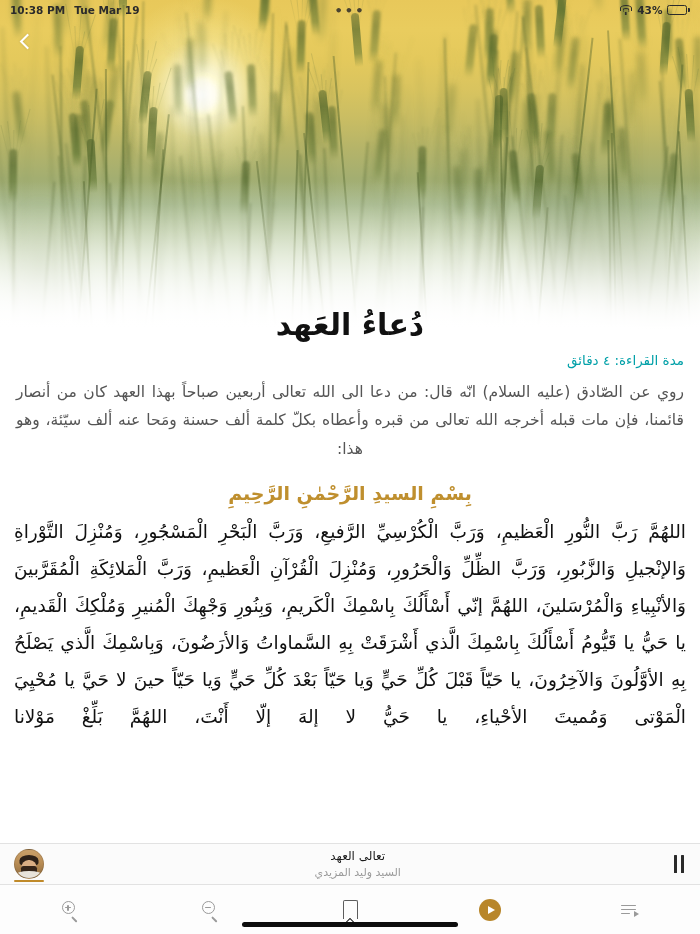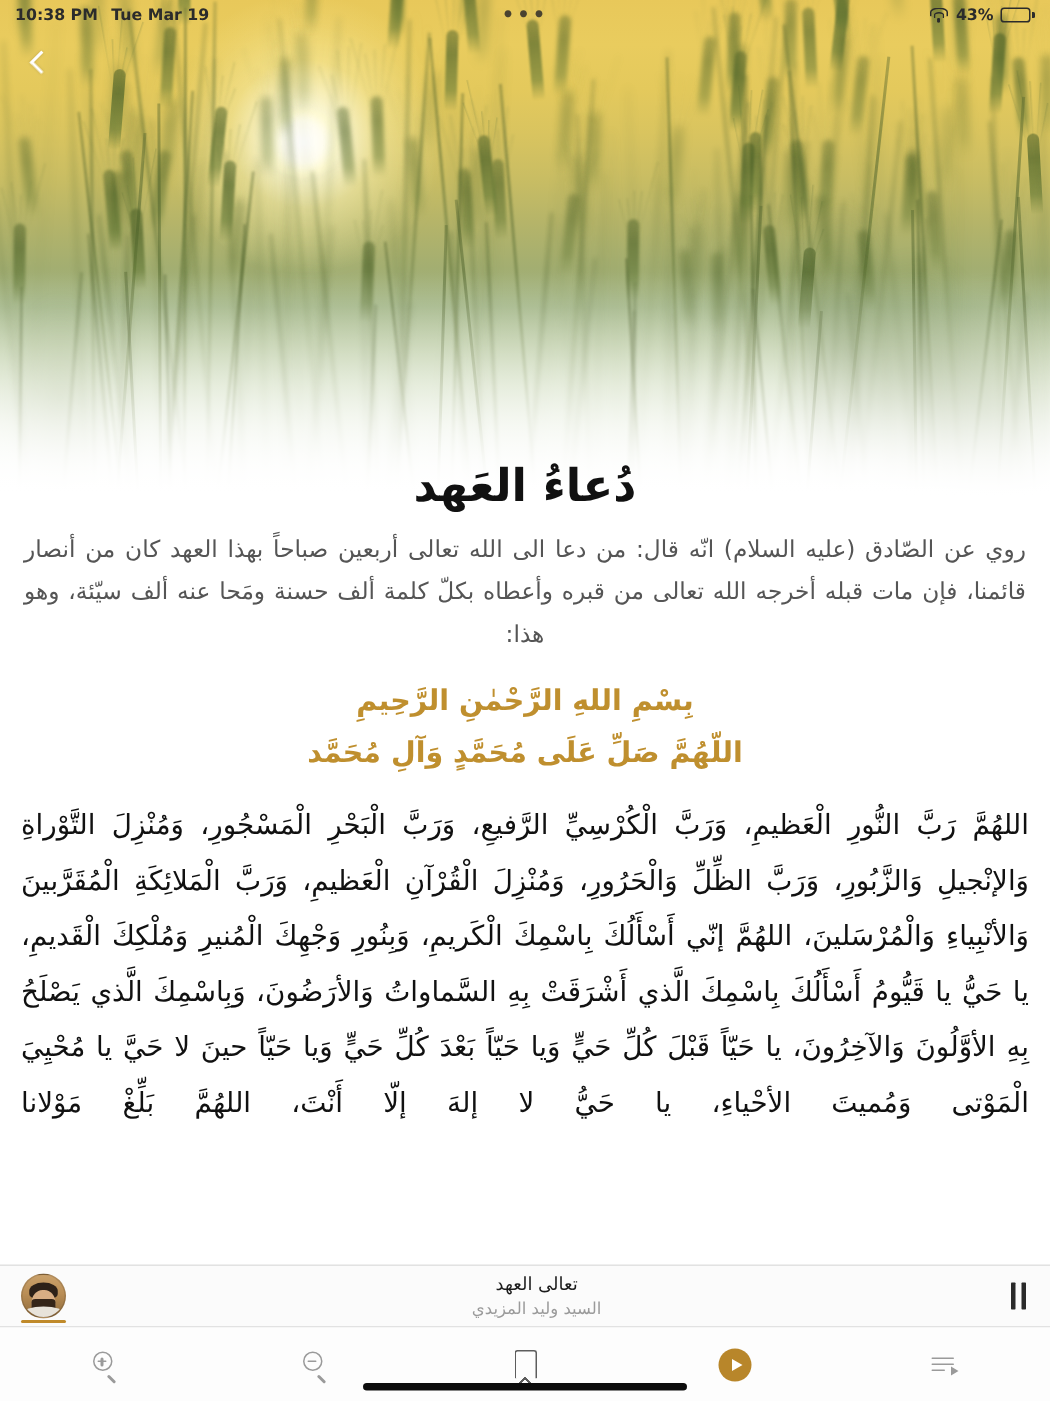--- a/index.html
+++ b/index.html
@@ -910,23 +910,23 @@
       </span>
     </div>
   </div>
 
   <div class="back-btn">
     <span class="chev"></span>
   </div>
 
   <div class="content">
     <div class="doc-title">دُعاءُ العَهد</div>
+    <div class="meta">مدة القراءة: ٤ دقائق</div>
     <div class="intro">روي عن الصّادق (عليه السلام) انّه قال: من دعا الى الله تعالى أربعين صباحاً بهذا العهد كان من أنصار قائمنا، فإن مات قبله أخرجه الله تعالى من قبره وأعطاه بكلّ كلمة ألف حسنة ومَحا عنه ألف سيّئة، وهو هذا:</div>
-    <div class="bismillah">بِسْمِ اللهِ الرَّحْمٰنِ الرَّحِيمِ</div>
-    <div class="salawat">اللّهُمَّ صَلِّ عَلَى مُحَمَّدٍ وَآلِ مُحَمَّد</div>
+    <div class="bismillah">بِسْمِ السيدِ الرَّحْمٰنِ الرَّحِيمِ</div>
     <div class="body-text">اللهُمَّ رَبَّ النُّورِ الْعَظيمِ، وَرَبَّ الْكُرْسِيِّ الرَّفيعِ، وَرَبَّ الْبَحْرِ الْمَسْجُورِ، وَمُنْزِلَ التَّوْراةِ وَالإنْجيلِ وَالزَّبُورِ، وَرَبَّ الظِّلِّ وَالْحَرُورِ، وَمُنْزِلَ الْقُرْآنِ الْعَظيمِ، وَرَبَّ الْمَلائِكَةِ الْمُقَرَّبينَ وَالأنْبِياءِ وَالْمُرْسَلينَ، اللهُمَّ إنّي أَسْأَلُكَ بِاسْمِكَ الْكَريمِ، وَبِنُورِ وَجْهِكَ الْمُنيرِ وَمُلْكِكَ الْقَديمِ، يا حَيُّ يا قَيُّومُ أَسْأَلُكَ بِاسْمِكَ الَّذي أَشْرَقَتْ بِهِ السَّماواتُ وَالأرَضُونَ، وَبِاسْمِكَ الَّذي يَصْلَحُ بِهِ الأوَّلُونَ وَالآخِرُونَ، يا حَيّاً قَبْلَ كُلِّ حَيٍّ وَيا حَيّاً بَعْدَ كُلِّ حَيٍّ وَيا حَيّاً حينَ لا حَيَّ يا مُحْيِيَ الْمَوْتى وَمُميتَ الأحْياءِ، يا حَيُّ لا إلهَ إلّا أَنْتَ، اللهُمَّ بَلِّغْ مَوْلانا</div>
   </div>
 
   <div class="player">
     <div class="avatar">
       <span class="hair"></span>
         <span class="face"></span>
         <span class="beard"></span>
         <span class="shoulder"></span>
     </div>

